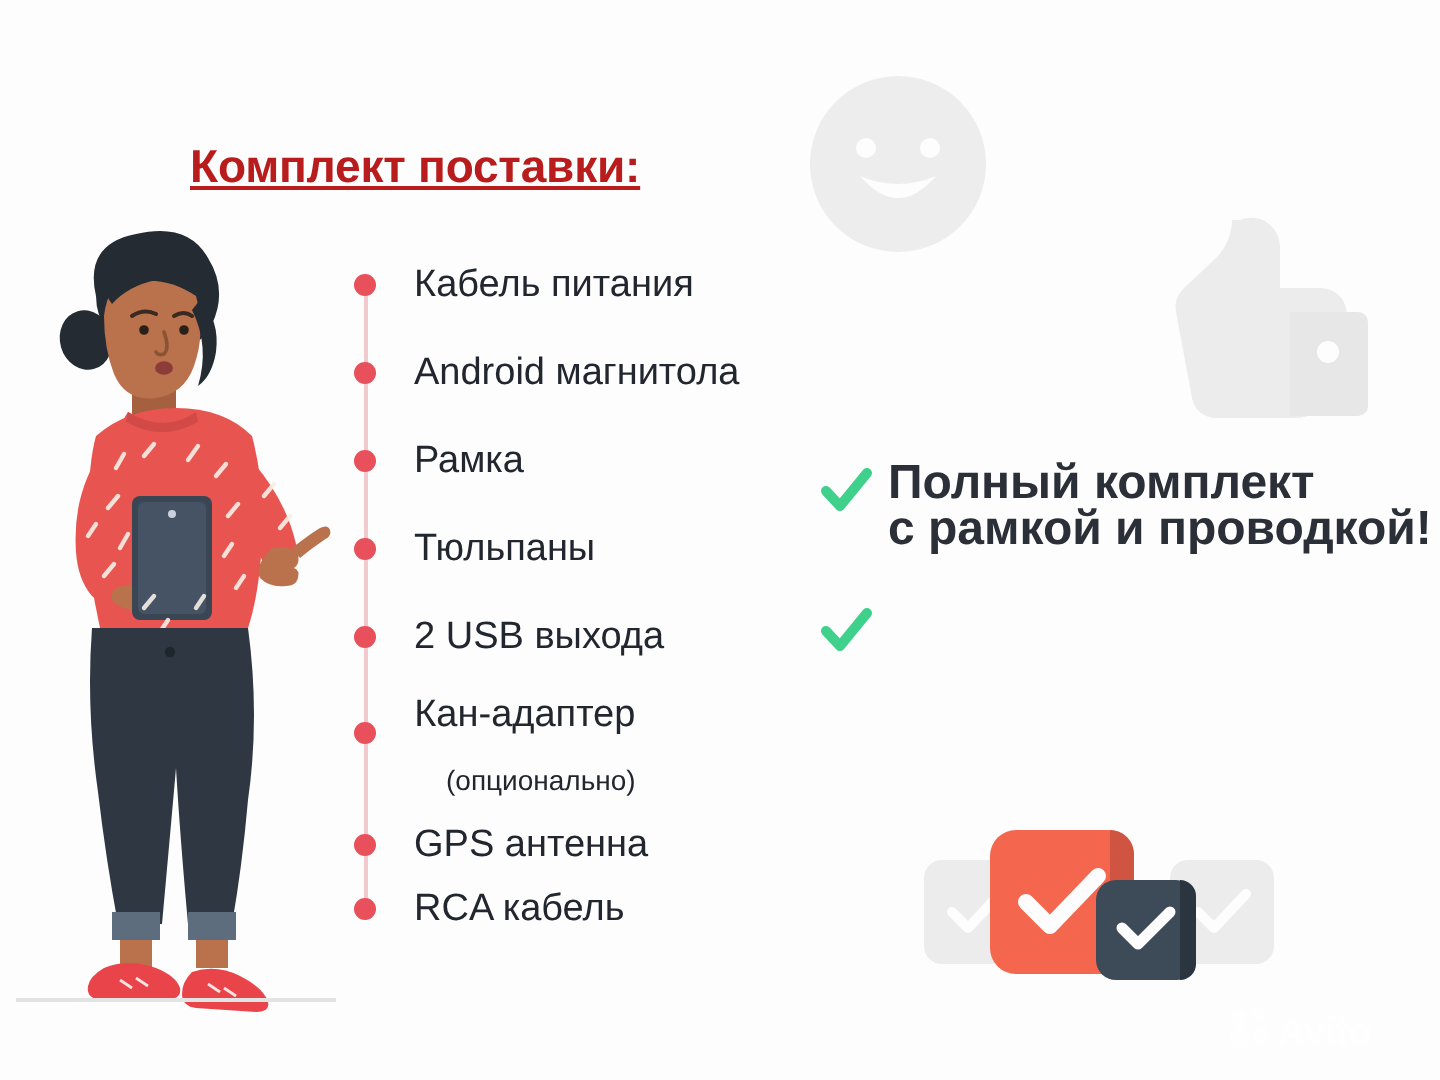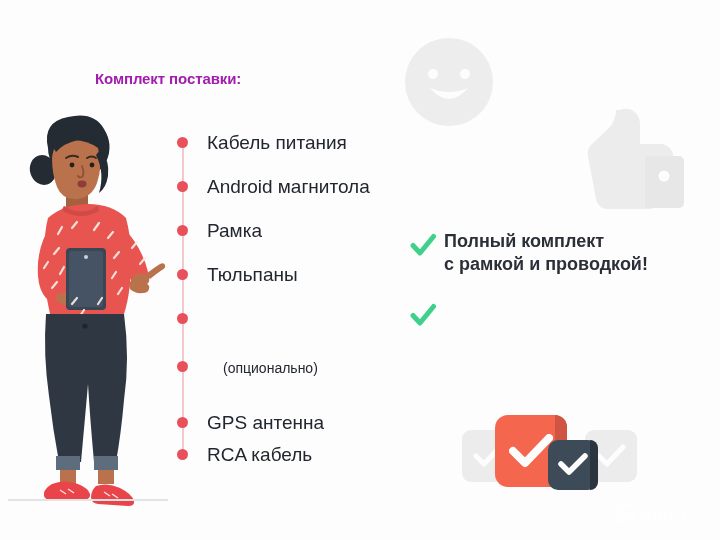--- a/index.html
+++ b/index.html
@@ -39,25 +39,26 @@
     top: 104px;
     width: 112px;
     height: 116px;
   }
 
   
   .title {
     position: absolute;
     left: 95px;
     top: 70px;
-    font-size: 15px;
+    font-size: 23px;
     font-weight: 700;
-    color: #a21caf;
+    color: #b91c1c;
     letter-spacing: -0.1px;
     white-space: nowrap;
+    text-decoration: underline;
   }
 
   
   .checklist {
     position: absolute;
     left: 177px;
     top: 132px;
     width: 240px;
   }
   .spine {
@@ -108,21 +109,21 @@
     align-items: flex-start;
   }
   .benefit .tick {
     flex: 0 0 26px;
     width: 26px;
     height: 26px;
     margin-top: 2px;
   }
   .benefit-text {
     margin-left: 8px;
-    font-size: 18px;
+    font-size: 24px;
     font-weight: 700;
     color: #2b2f38;
     line-height: 23px;
     white-space: nowrap;
   }
   #benefit-0 { left: 410px; top: 230px; }
   #benefit-1 { left: 410px; top: 300px; }
 
   
   .cards {
@@ -315,25 +316,27 @@
       <span class="ci-text">Рамка</span>
     </div>
 
     <div class="ci" id="ci-3" style="top:132px;">
       <span class="dot"></span>
       <span class="ci-text">Тюльпаны</span>
     </div>
 
     <div class="ci" id="ci-4" style="top:176px;">
       <span class="dot"></span>
+      <span class="ci-text">2 USB выхода</span>
     </div>
 
     <div class="ci" id="ci-5" style="top:215px;">
       <span class="dot" style="margin-top:14px;"></span>
       <span class="ci-text">
+        <span>Кан-адаптер</span>
         <span class="ci-sub">(опционально)</span>
       </span>
     </div>
 
     <div class="ci" id="ci-6" style="top:268px;margin-top:12px;">
       <span class="dot"></span>
       <span class="ci-text">GPS антенна</span>
     </div>
 
     <div class="ci" id="ci-7" style="top:312px;">

